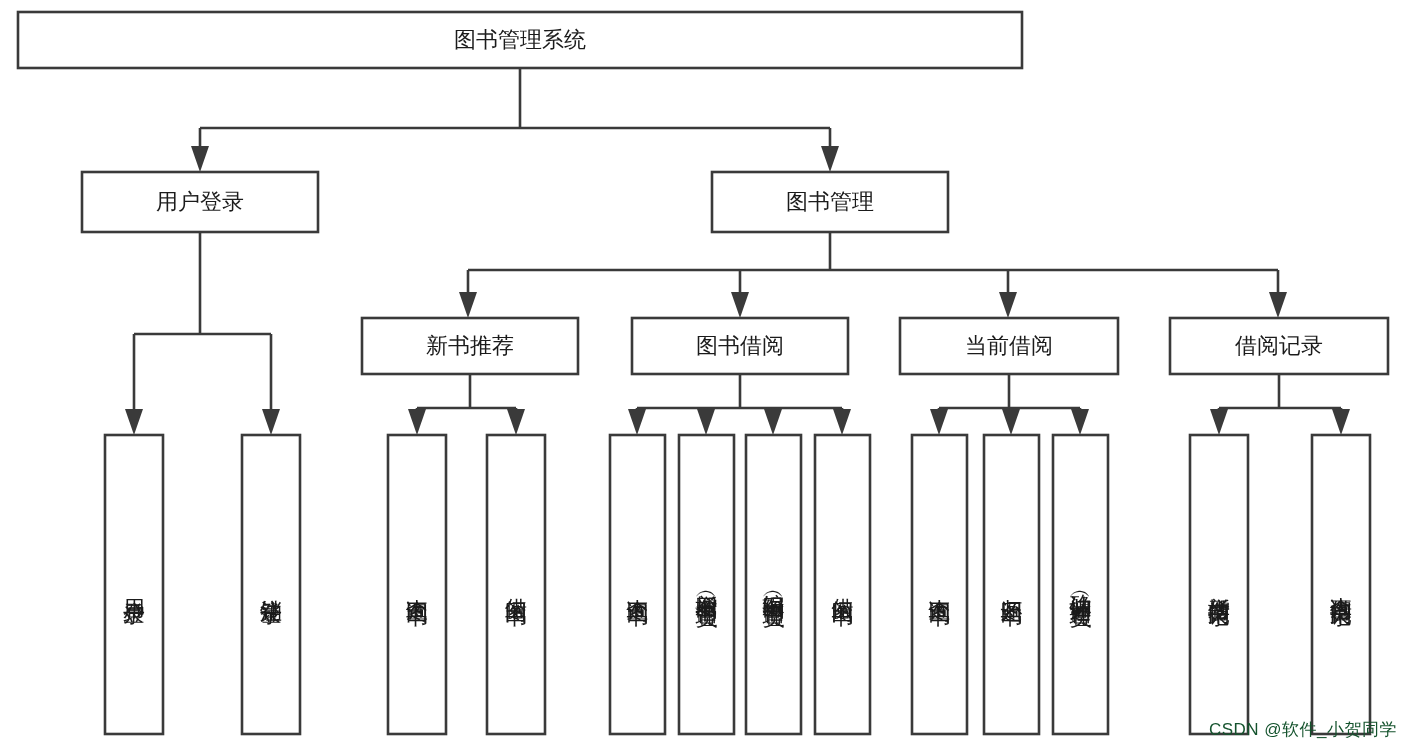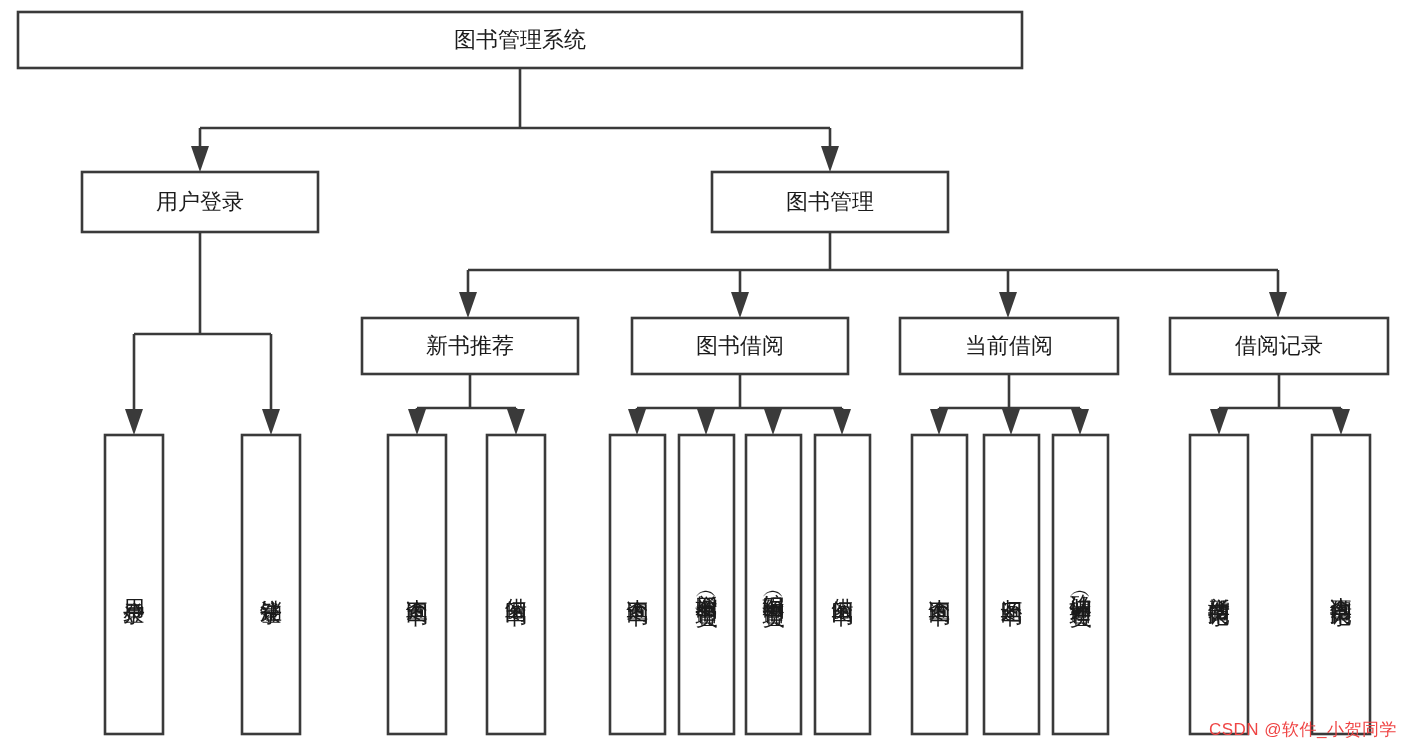--- a/index.html
+++ b/index.html
@@ -63,21 +63,21 @@
     letter-spacing: 2px;
     line-height: 1;
     white-space: nowrap;
   }
   .watermark {
     position: absolute;
     right: 8px;
     bottom: 6px;
     font-family: "Liberation Sans", "DejaVu Sans", sans-serif;
     font-size: 17px;
-    color: #ef4444;
+    color: #14532d;
     white-space: nowrap;
     letter-spacing: 0.5px;
   }
 </style>
 </head>
 <body>
 
 <div id="diagram-root">
 
   <svg id="tree-svg" viewBox="0 0 1405 747">

